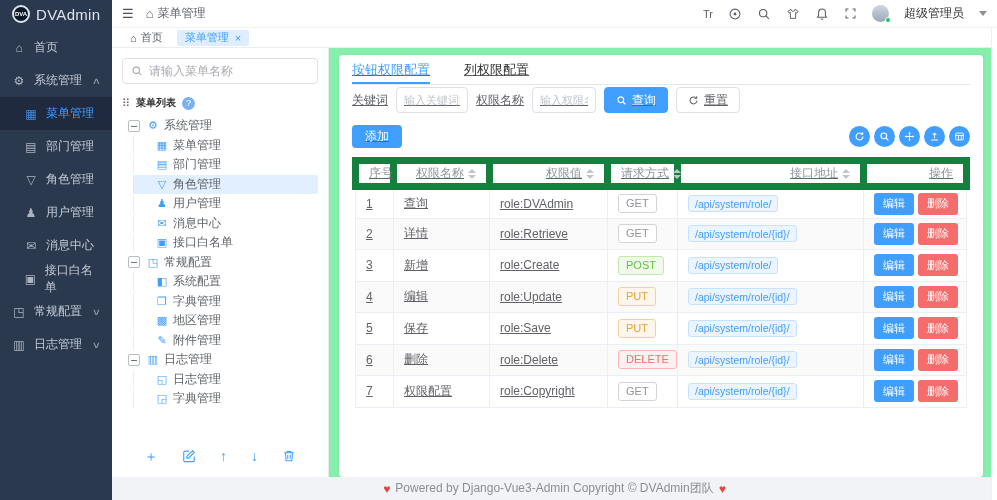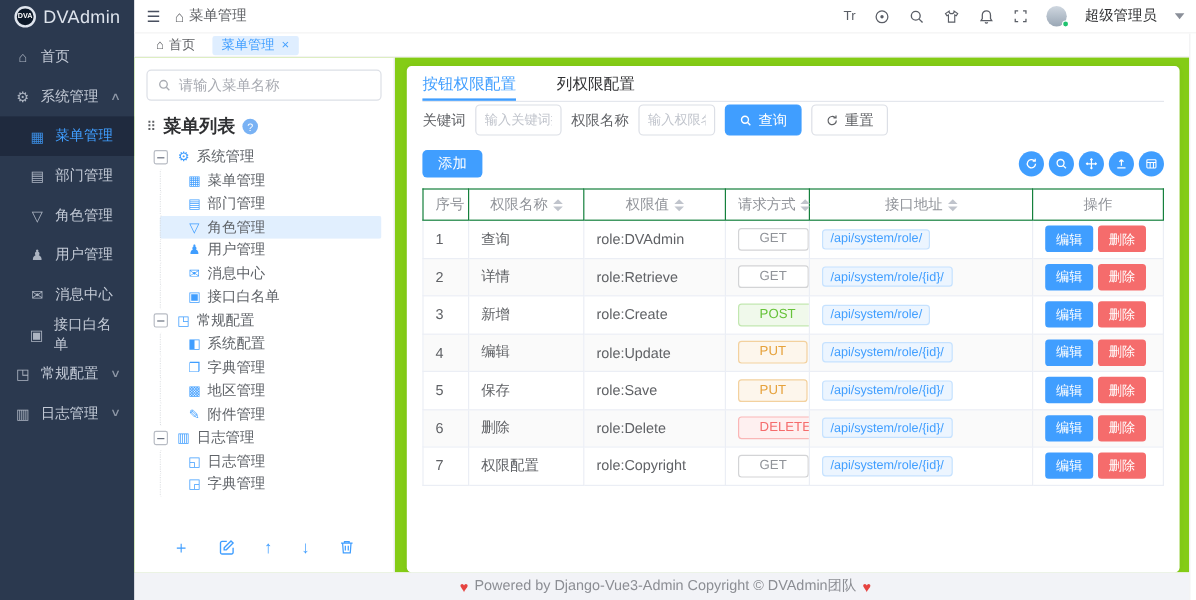--- a/index.html
+++ b/index.html
@@ -39,48 +39,48 @@
     border-top:5px solid #8a8f99; cursor:pointer; }
 
   .tabstrip { height:20px; background:#fff; border-bottom:1px solid #ececec; display:flex; align-items:center;
     padding-left:10px; gap:6px; flex-shrink:0; box-shadow:0 1px 2px rgba(0,0,0,.03); }
   .nav-tab { height:16px; display:flex; align-items:center; gap:4px; padding:0 8px; border-radius:2px;
     font-size:11px; color:#606266; cursor:pointer; }
   .nav-tab .glyph { font-size:11px; }
   .nav-tab.active { background:#dfeeff; color:#409eff; }
   .nav-tab .close { font-size:11px; margin-left:2px; }
 
-  .body-row { flex:1; display:flex; background:#84cc16; min-height:0; }
+  .body-row { flex:1; display:flex; background:#86efac; min-height:0; }
 
   
   .tree-card { width:217px; background:#fff; border-right:1px solid #e9e9ee; display:flex; flex-direction:column;
     padding:10px 10px 6px 10px; flex-shrink:0; }
   .tree-search { height:26px; border:1px solid #dcdfe6; border-radius:4px; display:flex; align-items:center;
     gap:6px; padding:0 8px; color:#a8abb2; cursor:text; }
   .tree-search svg { flex-shrink:0; }
   .tree-head { margin-top:12px; display:flex; align-items:center; gap:6px; }
   .tree-head .grid-glyph { color:#606266; font-size:11px; }
-  .tree-head .t-title { color:#303133; font-weight:bold; font-size:15px; }
+  .tree-head .t-title { color:#303133; font-weight:bold; font-size:10px; }
   .help-circle { width:13px; height:13px; border-radius:50%; background:#79b2f4; color:#fff; font-size:9px;
     display:flex; align-items:center; justify-content:center; cursor:pointer; }
   .tree { flex:1; margin-top:6px; overflow:hidden; }
   .tree-row { height:19.5px; display:flex; align-items:center; cursor:pointer; border-radius:2px; }
   .tree-row.lvl0 { padding-left:6px; }
   .tree-row.lvl1 { margin-left:11px; border-left:1px dotted #d8dade; padding-left:21px; }
   .tree-row.selected { background:#e1effe; }
   .expander { width:12px; height:12px; border:1px solid #b8bcc4; border-radius:2px; margin-right:6px; position:relative; background:#fff; flex-shrink:0; }
   .expander::after { content:""; position:absolute; left:2px; right:2px; top:50%; height:1px; background:#6b7280; }
   .tree-row .t-icon { color:#409eff; font-size:11px; width:14px; text-align:center; margin-right:4px; }
   .tree-row .t-label { color:#5f6368; }
   .tree-toolbar { height:30px; display:flex; align-items:center; justify-content:space-between; padding:0 22px; flex-shrink:0; }
   .tree-toolbar .tt { color:#409eff; font-size:14px; cursor:pointer; line-height:1; }
   .tree-toolbar svg { display:block; cursor:pointer; }
 
   
-  .content { flex:1; display:flex; flex-direction:column; padding:7px 14px 0 10px; min-width:0; }
+  .content { flex:1; display:flex; flex-direction:column; padding:7px 14px 0 10px; min-width:0;text-decoration:underline; }
   .card { background:#fff; border-radius:4px; box-shadow:0 0 4px rgba(0,0,0,.05); flex:1;
     padding:0 13px; display:flex; flex-direction:column; min-height:0; }
   .card-tabs { height:30px; border-bottom:1px solid #e4e7ed; display:flex; gap:34px; flex-shrink:0; }
   .ctab { font-size:13px; color:#303133; line-height:29px; cursor:pointer; }
   .ctab.active { color:#409eff; border-bottom:2px solid #409eff; }
 
   .filters { display:flex; align-items:center; gap:8px; margin-top:2px; flex-shrink:0; }
   .f-label { color:#606266; }
   .f-input { height:26px; border:1px solid #dcdfe6; border-radius:4px; padding:0 7px; font-size:11px;
     color:#606266; outline:none; font-family:inherit; }
@@ -91,29 +91,29 @@
 
   .actions-row { display:flex; align-items:center; justify-content:space-between; margin:12px 0 9px; flex-shrink:0; }
   .btn-add { height:23px; padding:0 13px; background:#409eff; color:#fff; border:none; border-radius:4px;
     font-size:12px; cursor:pointer; font-family:inherit; }
   .circle-btns { display:flex; gap:4px; }
   .circle-btn { width:21px; height:21px; border-radius:50%; background:#409eff; border:none; display:flex;
     align-items:center; justify-content:center; cursor:pointer; }
 
   .table-wrap { flex:1; min-height:0; }
   table { width:100%; border-collapse:collapse; table-layout:fixed; font-size:12px; }
-  th { font-weight:normal; color:#909399; text-align:center; height:26px; padding:0 10px;
-    border:1px solid #15803d; white-space:nowrap;margin-left:40px; }
+  th { font-weight:normal; color:#909399; text-align:right; height:26px; padding:0 10px;
+    border:7px solid #15803d; white-space:nowrap;margin-left:40px; }
   th .sort-caret { display:inline-block; vertical-align:middle; margin-left:4px; }
   .sort-caret i { display:block; width:0; height:0; border-left:4px solid transparent; border-right:4px solid transparent; }
   .sort-caret .up { border-bottom:4px solid #c0c4cc; margin-bottom:2px; }
   .sort-caret .dn { border-top:4px solid #c0c4cc; }
   td { height:31.5px; padding:0 10px; border:1px solid #ebeef5; color:#606266; white-space:nowrap; overflow:hidden; }
   tr.striped td { background:#fafafa; }
-  .m-badge { display:inline-block; height:19px; line-height:17px; padding:0 17px; border-radius:3px;
+  .m-badge { display:inline-block; height:19px; line-height:17px; padding:0 7px; border-radius:3px;
     font-size:11px; border:1px solid; }
   .m-get { color:#909399; border-color:#d3d4d6; background:#fff; }
   .m-post { color:#67c23a; border-color:#c2e7b0; background:#f0f9eb; }
   .m-put { color:#e6a23c; border-color:#f3d19e; background:#fdf6ec; }
   .m-delete { color:#f56c6c; border-color:#fab6b6; background:#fef0f0; }
   .url-badge { display:inline-block; color:#409eff; background:#ecf5ff; border:1px solid #c6e2ff;
     border-radius:3px; padding:1.5px 6px; font-size:10.5px; }
   .row-btn { height:22px; padding:0 9px; border:none; border-radius:3px; color:#fff; font-size:11px;
     cursor:pointer; margin-right:4px; font-family:inherit; }
   .row-btn.edit { background:#409eff; }

